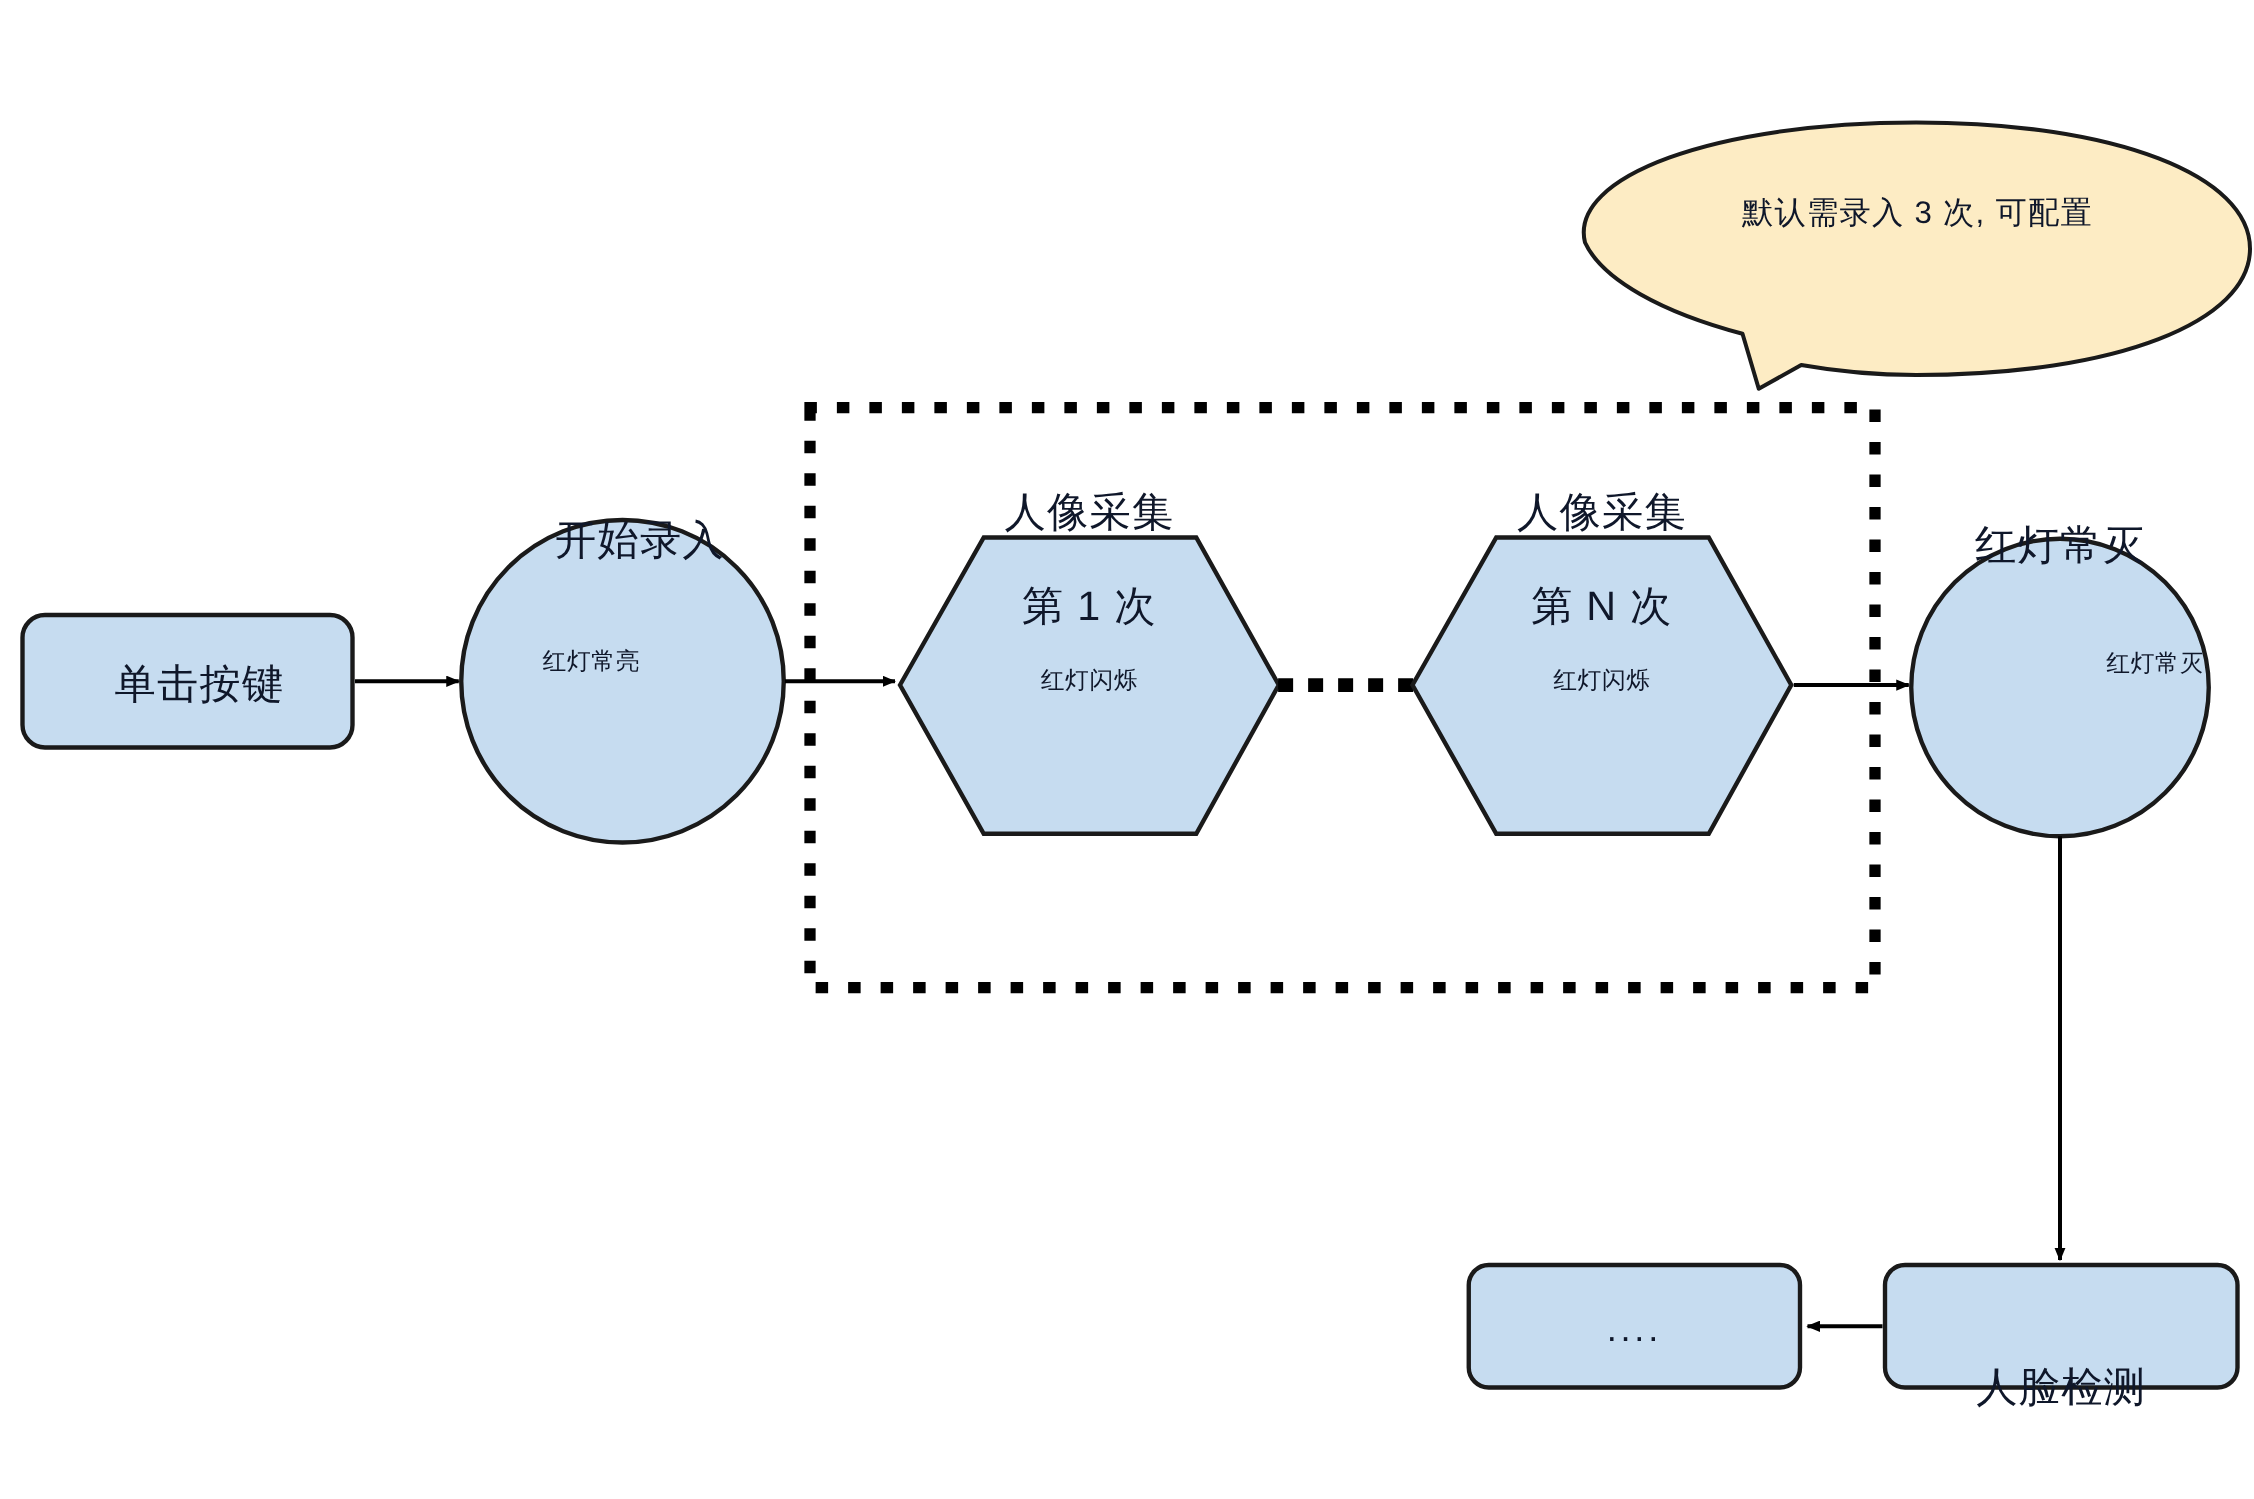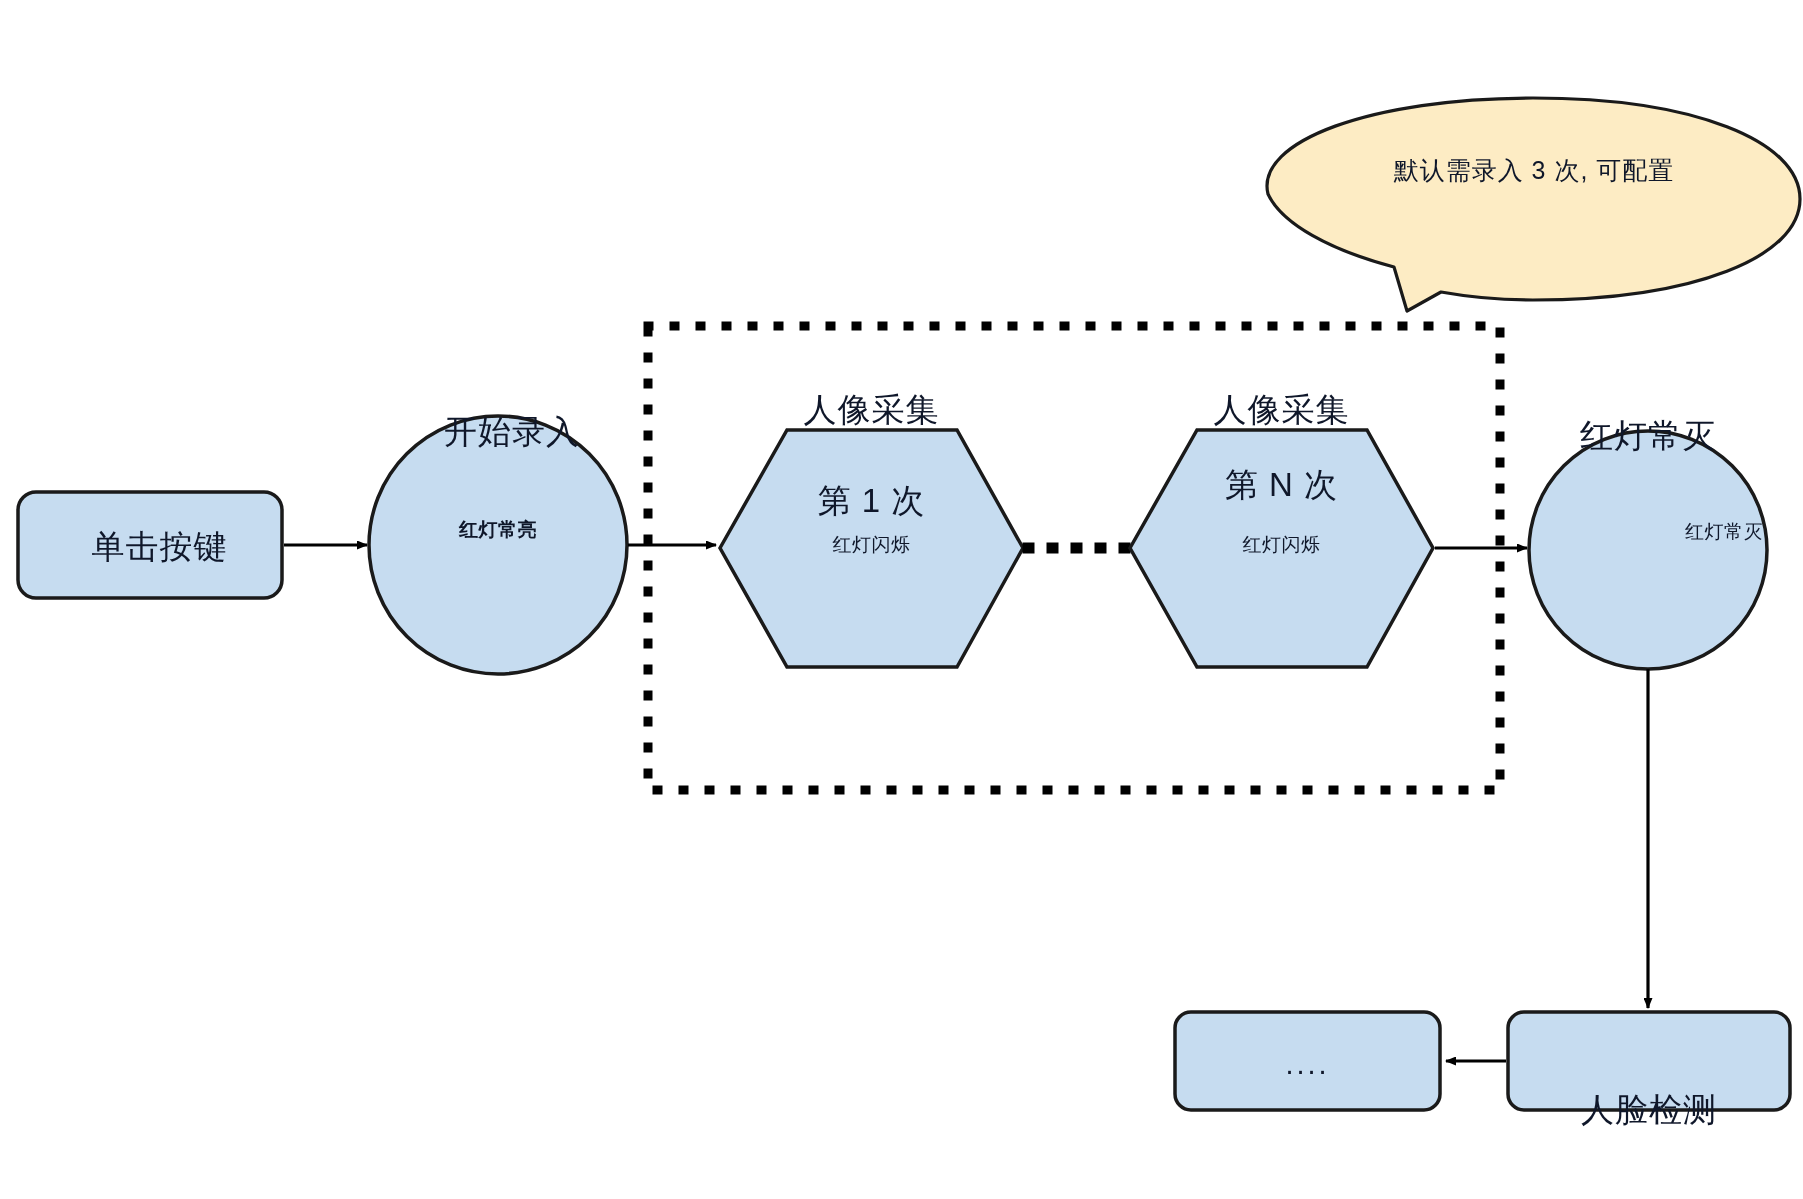--- a/index.html
+++ b/index.html
@@ -95,24 +95,24 @@
                C 1255,141 1372,98 1533,98
                C 1694,98 1800,141 1800,199
                C 1800,257 1694,300 1533,300
                C 1500,300 1469,297 1441,292 Z" fill="#fdecc4" stroke="#1a1a1a" stroke-width="3.2" stroke-linejoin="round"></path>
     </g>
   </svg>
 
   <div class="node-text t-main" style="left:18px; top:526px; width:283px;">单击按键</div>
 
   <div class="node-text t-main" style="left:383px; top:411px; width:258px;">开始录入</div>
-  <div class="node-text t-sub" style="left:387px; top:518px; width:222px;font-weight:bold;">红灯常亮</div>
+  <div class="node-text t-sub" style="left:362px; top:518px; width:222px;">红灯常亮</div>
 
   <div class="node-text t-main" style="left:720px; top:389px; width:303px;">人像采集</div>
-  <div class="node-text t-main" style="left:720px; top:464px; width:303px;margin-top:16px;">第 1 次</div>
+  <div class="node-text t-main" style="left:720px; top:464px; width:303px;">第 1 次</div>
   <div class="node-text t-sub" style="left:720px; top:533px; width:303px;">红灯闪烁</div>
 
   <div class="node-text t-main" style="left:1130px; top:389px; width:303px;">人像采集</div>
   <div class="node-text t-main" style="left:1130px; top:464px; width:303px;">第 N 次</div>
   <div class="node-text t-sub" style="left:1130px; top:533px; width:303px;">红灯闪烁</div>
 
   <div class="node-text t-main" style="left:1519px; top:415px; width:258px;">红灯常灭</div>
   <div class="node-text t-sub" style="left:1595px; top:520px; width:258px;">红灯常灭</div>
 
   <div class="node-text t-main" style="left:1508px; top:1044px; width:282px;margin-top:45px;">人脸检测</div>

